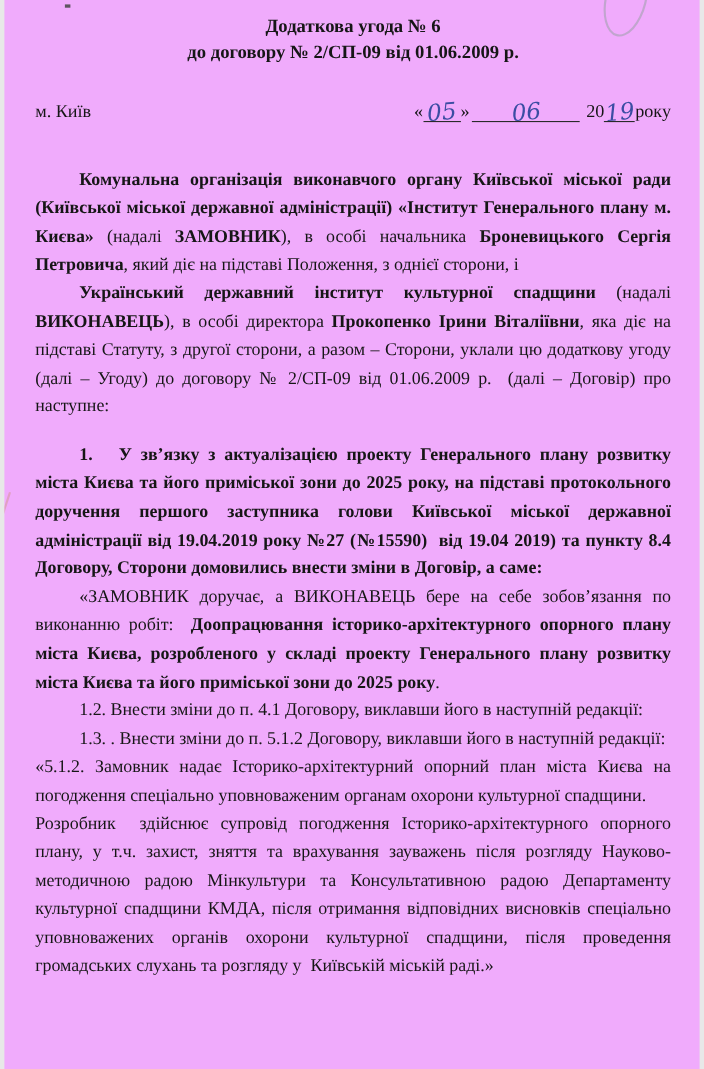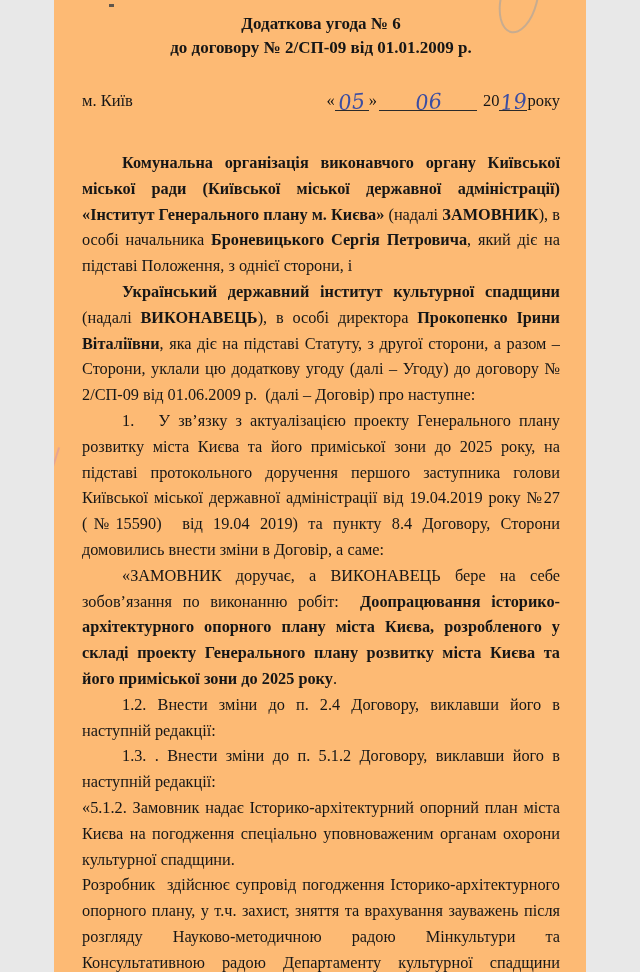--- a/index.html
+++ b/index.html
@@ -1,20 +1,20 @@
 <!DOCTYPE html>
 <html style="--handwriting-blue: #3b4da3; --pen-mark-grey: #9aa0a8; --ink: #161616;"><head>
 <meta charset="utf-8">
 <style>
   html,body{margin:0;padding:0;background:#e8e8e8;}
   .page{
     position:relative;
-    width:532px;height:972px;
+    width:632px;height:972px;
     margin:0 auto;
-    background:#fdba74;
+    background:#f0abfc;
     overflow:hidden;
     font-family:"Liberation Serif","DejaVu Serif",serif;
     color:#161616;
     box-sizing:border-box;
     padding:8px 26px 2px 28px;
   }
   
   .pen-mark{
     position:absolute;top:-36px;right:48px;width:34px;height:66px;
     border:2px solid var(--pen-mark-grey,#9aa0a8);
@@ -38,45 +38,45 @@
   .blank-year{width:28px;}
   .hw{
     font-family:"DejaVu Serif",serif;font-style:italic;
     color:var(--handwriting-blue,#3b4da3);
     font-size:21px;display:inline-block;
     transform:rotate(-5deg) translateY(3px);
   }
   .doc-body{margin-top:36px;font-size:16.3px;line-height:25.8px;text-align:justify;}
   .doc-body p{margin:0;}
   .doc-body p.indent{text-indent:40px;}
-  .doc-body p.gap{}
+  .doc-body p.gap{margin-top:18px;font-weight:bold;}
   .b{font-weight:bold;}
 </style>
 </head>
 <body>
 
 <div class="page">
   <div class="pen-mark"></div>
   <div class="speck"></div>
   <div class="pink-mark"></div>
 
   <div class="title-block">
     <div>Додаткова угода № 6</div>
-    <div>до договору № 2/СП-09 від 01.01.2009 р.</div>
+    <div>до договору № 2/СП-09 від 01.06.2009 р.</div>
   </div>
 
   <div class="date-row">
     <span>м. Київ</span>
     <span class="date-group"><span>«</span><span class="blank blank-day"><span class="hw">05</span></span><span>»</span><span class="blank blank-month"><span class="hw">06</span></span><span>20</span><span class="blank blank-year"><span class="hw">19</span></span><span>року</span>
     </span>
   </div>
 
   <div class="doc-body">
       <p class="indent"><span class="b">Комунальна організація виконавчого органу Київської міської ради (Київської міської державної адміністрації) «Інститут Генерального плану м. Києва» </span><span>(надалі </span><span class="b">ЗАМОВНИК</span><span>), в особі начальника </span><span class="b">Броневицького Сергія Петровича</span><span>, який діє на підставі Положення, з однієї сторони, і</span></p>
       <p class="indent"><span class="b">Український державний інститут культурної спадщини </span><span>(надалі </span><span class="b">ВИКОНАВЕЦЬ</span><span>), в особі директора </span><span class="b">Прокопенко Ірини Віталіївни</span><span>, яка діє на підставі Статуту, з другої сторони, а разом – Сторони, уклали цю додаткову угоду (далі – Угоду) до договору № 2/СП-09 від 01.06.2009 р.&nbsp; (далі – Договір) про наступне:</span></p>
       <p class="indent gap"><span>1.&nbsp;&nbsp;&nbsp;У зв’язку з актуалізацією проекту Генерального плану розвитку міста Києва та його приміської зони до 2025 року, на підставі протокольного доручення першого заступника голови Київської міської державної адміністрації від 19.04.2019 року №27 (№15590)&nbsp; від 19.04 2019) та пункту 8.4 Договору, Сторони домовились внести зміни в Договір, а саме:</span></p>
       <p class="indent"><span>«ЗАМОВНИК доручає, а ВИКОНАВЕЦЬ бере на себе зобов’язання по виконанню робіт:&nbsp; </span><span class="b">Доопрацювання історико-архітектурного опорного плану міста Києва, розробленого у складі проекту Генерального плану розвитку міста Києва та його приміської зони до 2025 року</span><span>.</span></p>
-      <p class="indent"><span>1.2. Внести зміни до п. 2.4 Договору, виклавши його в наступній редакції:</span></p>
+      <p class="indent"><span>1.2. Внести зміни до п. 4.1 Договору, виклавши його в наступній редакції:</span></p>
       <p class="indent"><span>1.3. . Внести зміни до п. 5.1.2 Договору, виклавши його в наступній редакції:</span></p>
       <p class=""><span>«5.1.2. Замовник надає Історико-архітектурний опорний план міста Києва на погодження спеціально уповноваженим органам охорони культурної спадщини.</span></p>
       <p class=""><span>Розробник&nbsp; здійснює супровід погодження Історико-архітектурного опорного плану, у т.ч. захист, зняття та врахування зауважень після розгляду Науково-методичною радою Мінкультури та Консультативною радою Департаменту культурної спадщини КМДА, після отримання відповідних висновків спеціально уповноважених органів охорони культурної спадщини, після проведення громадських слухань та розгляду у&nbsp; Київській міській раді.»</span></p>
     </div>
 </div>
 
 </body></html>

